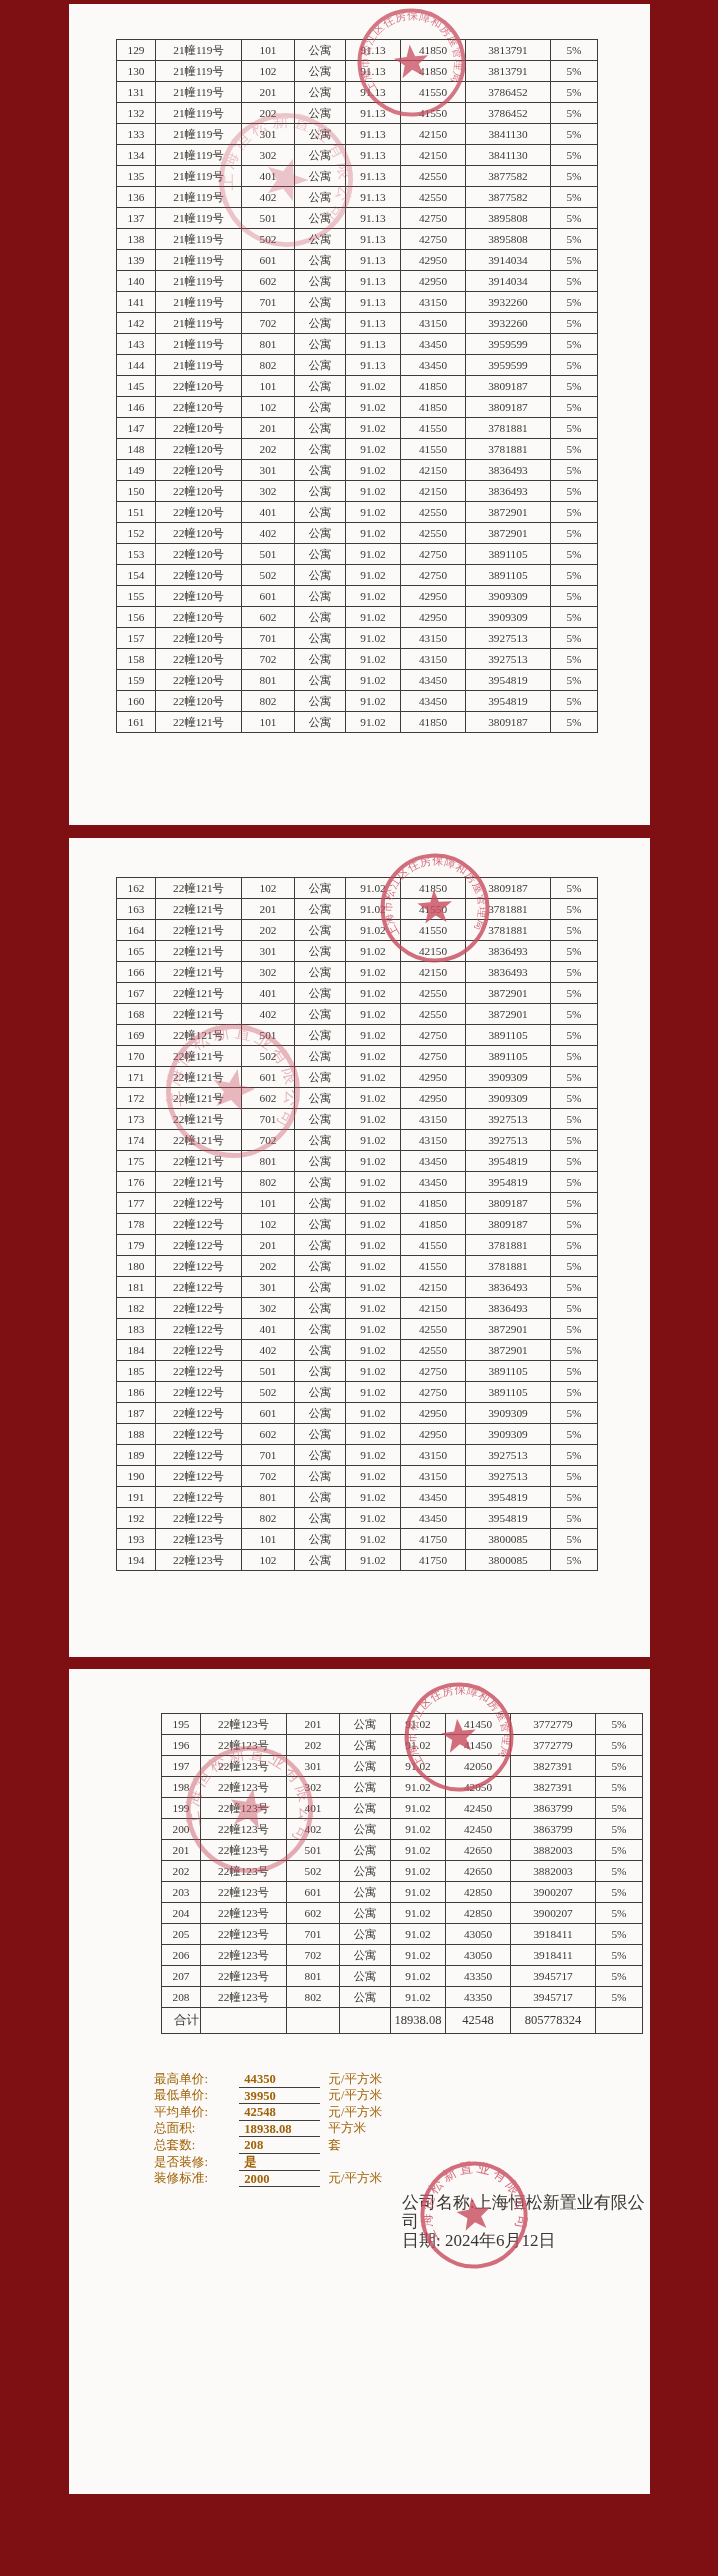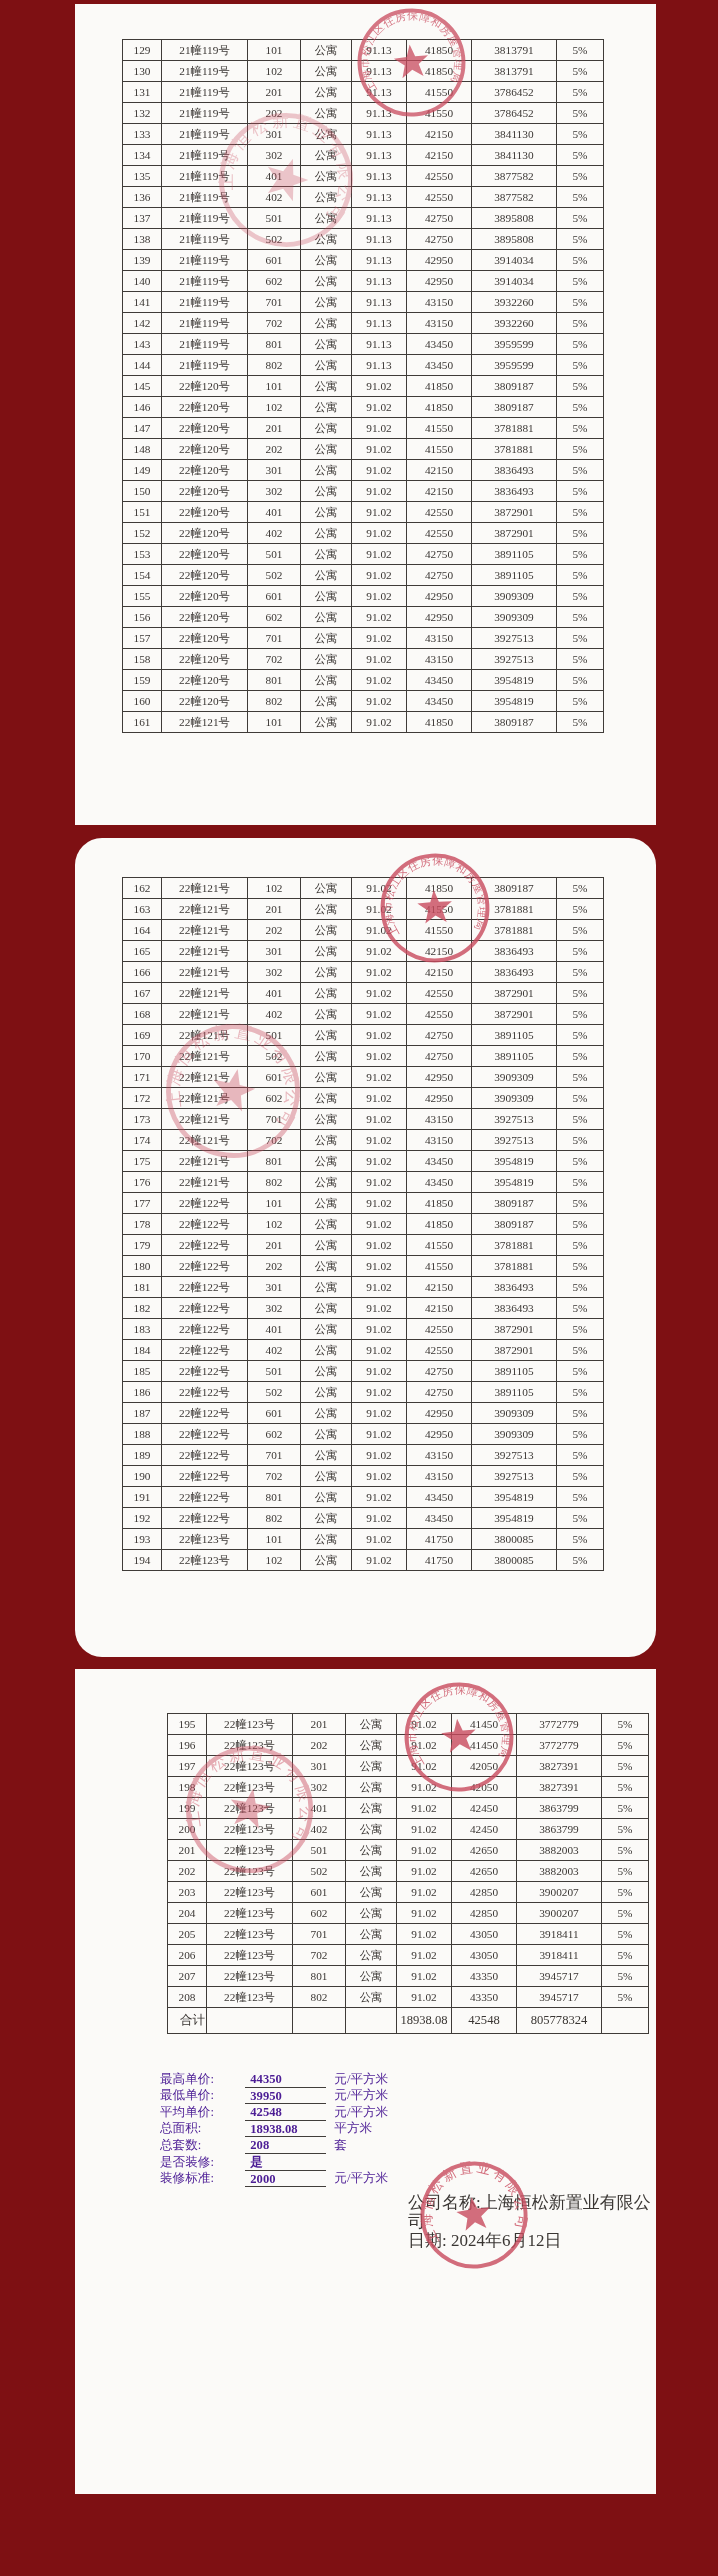--- a/index.html
+++ b/index.html
@@ -1,30 +1,30 @@
 <!DOCTYPE html>
 <html style="font-size:10.6px"><head>
 <meta charset="utf-8">
 <style>
   html,body{margin:0;padding:0;}
   body{width:718px;background:#7e1013;font-family:"Liberation Serif","DejaVu Serif",serif;}
   .page{position:relative;width:718px;height:2576px;background:#7e1013;overflow:hidden;}
-  .panel{position:absolute;left:75px;width:581px;background:#fbfaf8;}
+  .panel{position:absolute;left:69px;width:581px;background:#fbfaf8;}
   #panel-1{top:4px;height:821px;}
-  #panel-2{top:838px;height:819px;border-radius:27px;}
+  #panel-2{top:838px;height:819px;}
   #panel-3{top:1669px;height:825px;}
   table.price{position:absolute;left:47px;border-collapse:collapse;table-layout:fixed;width:481px;background:transparent;}
   #table-1{top:35px;}
   #table-2{top:39px;}
   #table-3{top:44px;margin-left:45px;}
   table.price td{border:1.3px solid #3f3b38;text-align:center;vertical-align:middle;height:20px;font-size:11.3px;color:#3a3633;padding:0 1.3px;overflow:hidden;white-space:nowrap;}
   table.price tr.total-row td{height:25px;font-size:12.6px;}
   table.price tr.total-row td:first-child{text-align:left;padding-left:12px;}
   .summary{position:absolute;left:85px;top:402px;}
-  .sum-line{display:flex;align-items:flex-end;height:16.6px;font-size:12.6px;color:#4c1d95;}
+  .sum-line{display:flex;align-items:flex-end;height:16.6px;font-size:12.6px;color:#a16207;}
   .sum-label{width:85px;}
   .sum-value{display:inline-block;width:76px;border-bottom:1.3px solid #413d3a;padding-left:5.3px;line-height:14.6px;font-weight:bold;}
   .sum-unit{margin-left:8px;}
   .footer-block{position:absolute;left:333px;top:524px;font-size:17px;color:#3a3633;line-height:19px;}
   .seal{position:absolute;pointer-events:none;}
 </style>
 </head>
 <body>
 
 <div class="page">

